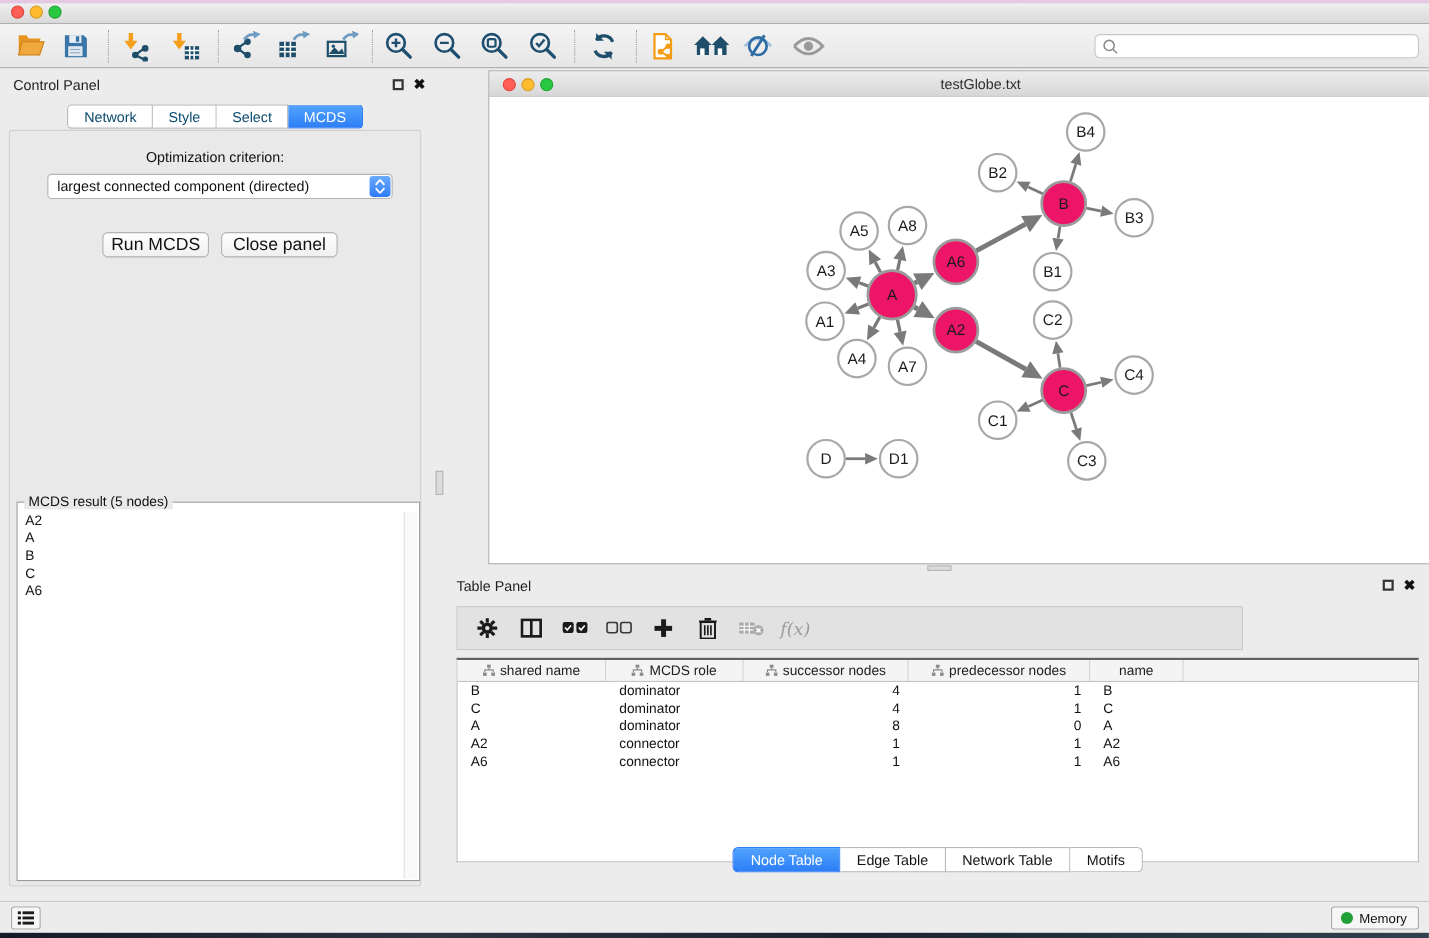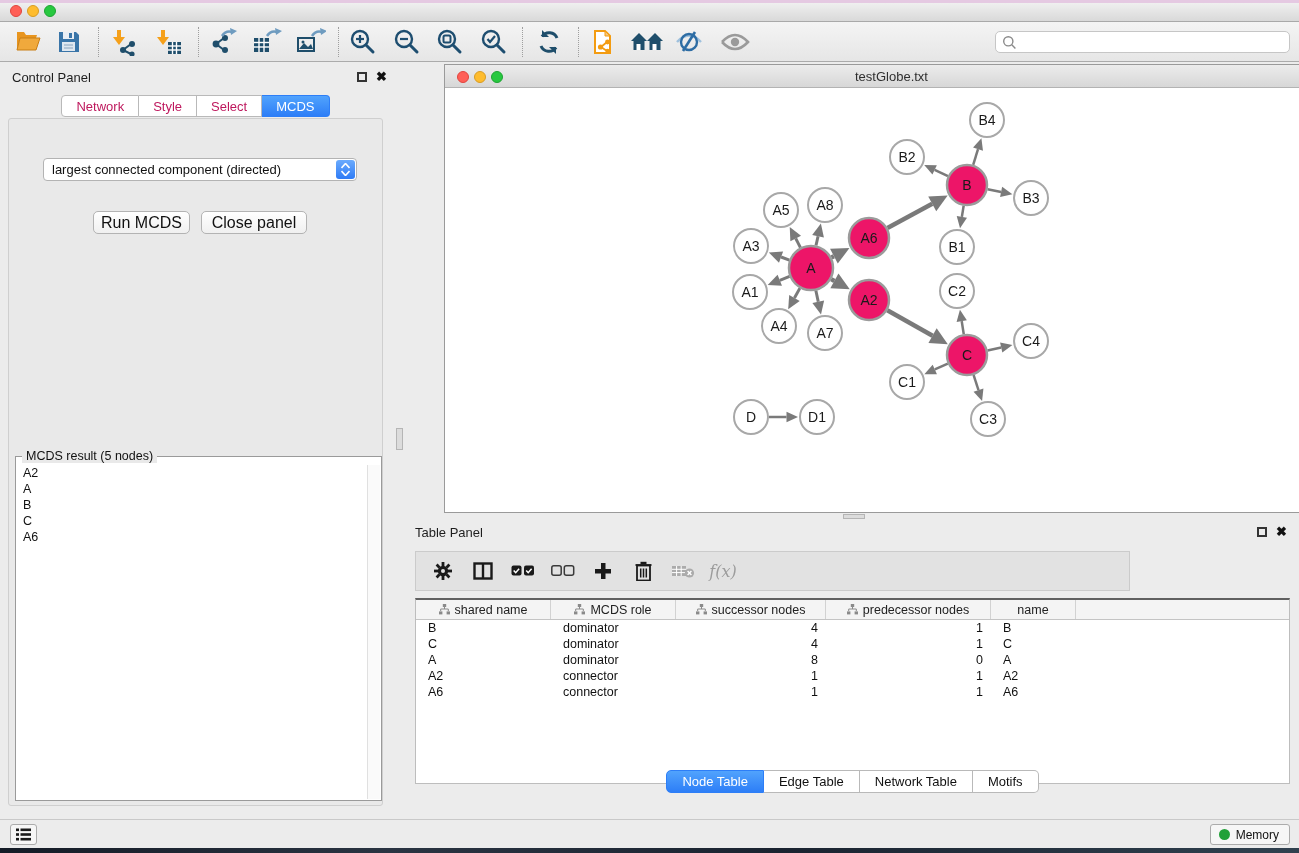--- a/index.html
+++ b/index.html
@@ -27,21 +27,21 @@
     border:1px solid #c6c6c6; border-radius:5px; display:flex; align-items:center; padding-left:6px; }
   .searchbox input { border:none; outline:none; flex:1; font-size:12px; font-family:"Liberation Sans",sans-serif; background:transparent; }
 
   
   .cp-title { left:12px; top:70px; font-size:13px; color:#1e1e1e; }
   .panehdr-icons { display:flex; gap:9px; align-items:center; }
   .float-ic { width:10px; height:10px; border:2px solid #333; }
   .close-ic { font-size:13px; font-weight:bold; color:#111; line-height:10px; }
   .cp-tabs { left:0; top:95px; width:391px; display:flex; justify-content:center; }
   .cptab { height:22px; padding:0 14px; font-size:13px; line-height:21px; background:#fff;
-    border:1px solid #b9b9b9; border-left:none; color:#be185d; }
+    border:1px solid #b9b9b9; border-left:none; color:#0c4a6e; }
   .cptab:first-child { border-left:1px solid #b9b9b9; border-radius:4px 0 0 4px; }
   .cptab:last-child { border-radius:0 4px 4px 0; }
   .cptab.active { background:linear-gradient(#51a3fd,#2d7ef7); color:#fff; border-color:#2d7ef7; }
   .cp-body { left:8px; top:118px; width:375px; height:688px; background:#e9e9e9;
     border:1px solid #cfcfcf; border-radius:3px; }
   .opt-label { position:absolute; left:0; top:16px; width:100%; text-align:center; font-size:13px; color:#111; }
   .dropdown { position:absolute; left:34px; top:39px; width:314px; height:23px; background:#fff;
     border:1px solid #b3b3b3; border-radius:4px; font-size:13px; color:#111;
     display:flex; align-items:center; padding-left:8px; }
   .dd-spin { position:absolute; right:1px; top:1px; width:19px; height:19px; border-radius:3px;
@@ -281,20 +281,21 @@
   <span class="float-ic"></span>
   <span class="close-ic">✖</span>
 </div>
 <div class="abs cp-tabs">
     <div class="cptab">Network</div>
     <div class="cptab">Style</div>
     <div class="cptab">Select</div>
     <div class="cptab active">MCDS</div>
   </div>
 <div class="abs cp-body">
+  <div class="opt-label">Optimization criterion:</div>
   <div class="dropdown">
     <span>largest connected component (directed)</span>
     <span class="dd-spin">
       <svg width="9" height="6" viewBox="0 0 9 6">
           <path d="M0.5 5 L4.5 0.5 L8.5 5" fill="none" stroke="#fff" stroke-width="1.6"></path>
         </svg>
       <svg width="9" height="6" viewBox="0 0 9 6">
           <path d="M0.5 1 L4.5 5.5 L8.5 1" fill="none" stroke="#fff" stroke-width="1.6"></path>
         </svg>
     </span>

